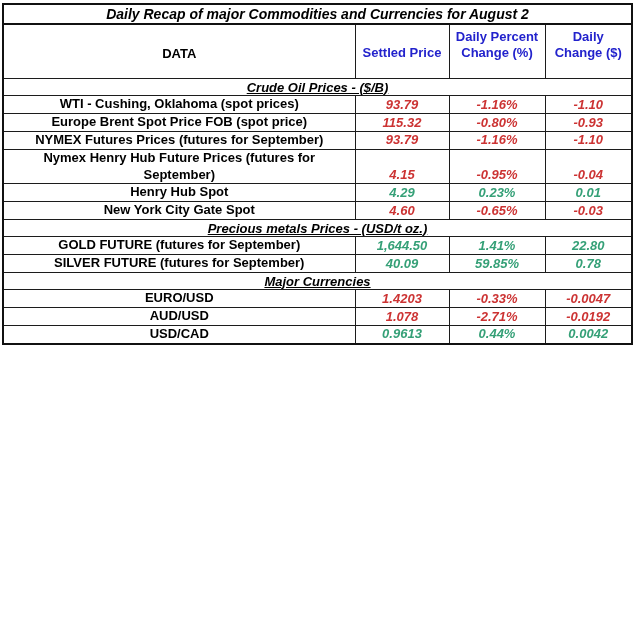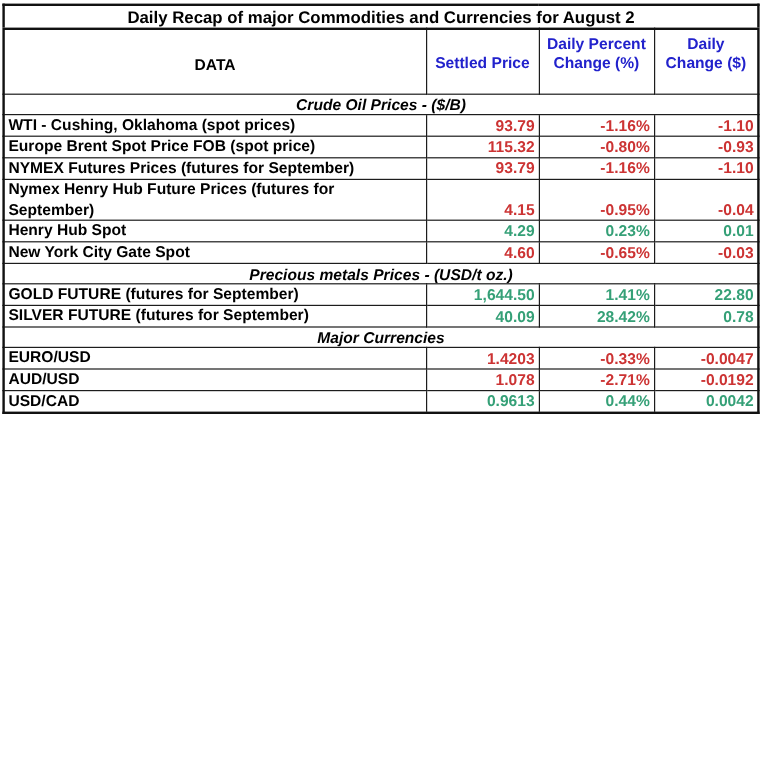--- a/index.html
+++ b/index.html
@@ -30,20 +30,21 @@
     border: 1px solid #1c1c1c;
     font-weight: bold;
     font-size: 13px;
     padding: 0 3px;
     overflow: hidden;
     white-space: normal;
   }
   tr.title-row th {
     height: 18px;
     text-align: center;
+    font-style: italic;
     font-size: 14px;
     color: #000000;
     border-bottom: 2px solid #111111;
     white-space: nowrap;
   }
   tr.head-row th {
     height: 36px;
     vertical-align: bottom;
     padding-bottom: 17px;
     background: #ffffff;
@@ -57,36 +58,38 @@
     text-align: center;
     color: var(--header-blue, #2222cc);
     font-size: 13px;
     white-space: pre-line;
     line-height: 1.25;
   }
   td.section {
     height: 16px;
     text-align: center;
     font-style: italic;
+    text-decoration: underline;
     color: #000000;
     font-size: 13px;
     white-space: nowrap;
   }
   td.label {
     height: 16px;
-    text-align: left;
+    text-align: center;
     color: #000000;
     vertical-align: middle;
     line-height: 1.3;
   }
   td.value {
-    text-align: right;
+    text-align: center;
     vertical-align: bottom;
     padding-bottom: 1px;
     line-height: 1.25;
+    font-style: italic;
   }
   td.value.neg { color: var(--neg, #cc3333); }
   td.value.pos { color: var(--pos, #35a077); }
 </style>
 </head>
 <body>
 
 <div class="page">
   <table class="recap">
     <colgroup>
@@ -153,21 +156,21 @@
         </tr>
         <tr>
           <td class="label">GOLD FUTURE (futures for September)</td>
           <td class="value pos">1,644.50</td>
           <td class="value pos">1.41%</td>
           <td class="value pos">22.80</td>
         </tr>
         <tr>
           <td class="label">SILVER FUTURE (futures for  September)</td>
           <td class="value pos">40.09</td>
-          <td class="value pos">28.42%</td>
+          <td class="value pos">59.85%</td>
           <td class="value pos">0.78</td>
         </tr>
         <tr>
           <td colspan="4" class="section">Major Currencies</td>
         </tr>
         <tr>
           <td class="label">EURO/USD</td>
           <td class="value neg">1.4203</td>
           <td class="value neg">-0.33%</td>
           <td class="value neg">-0.0047</td>

